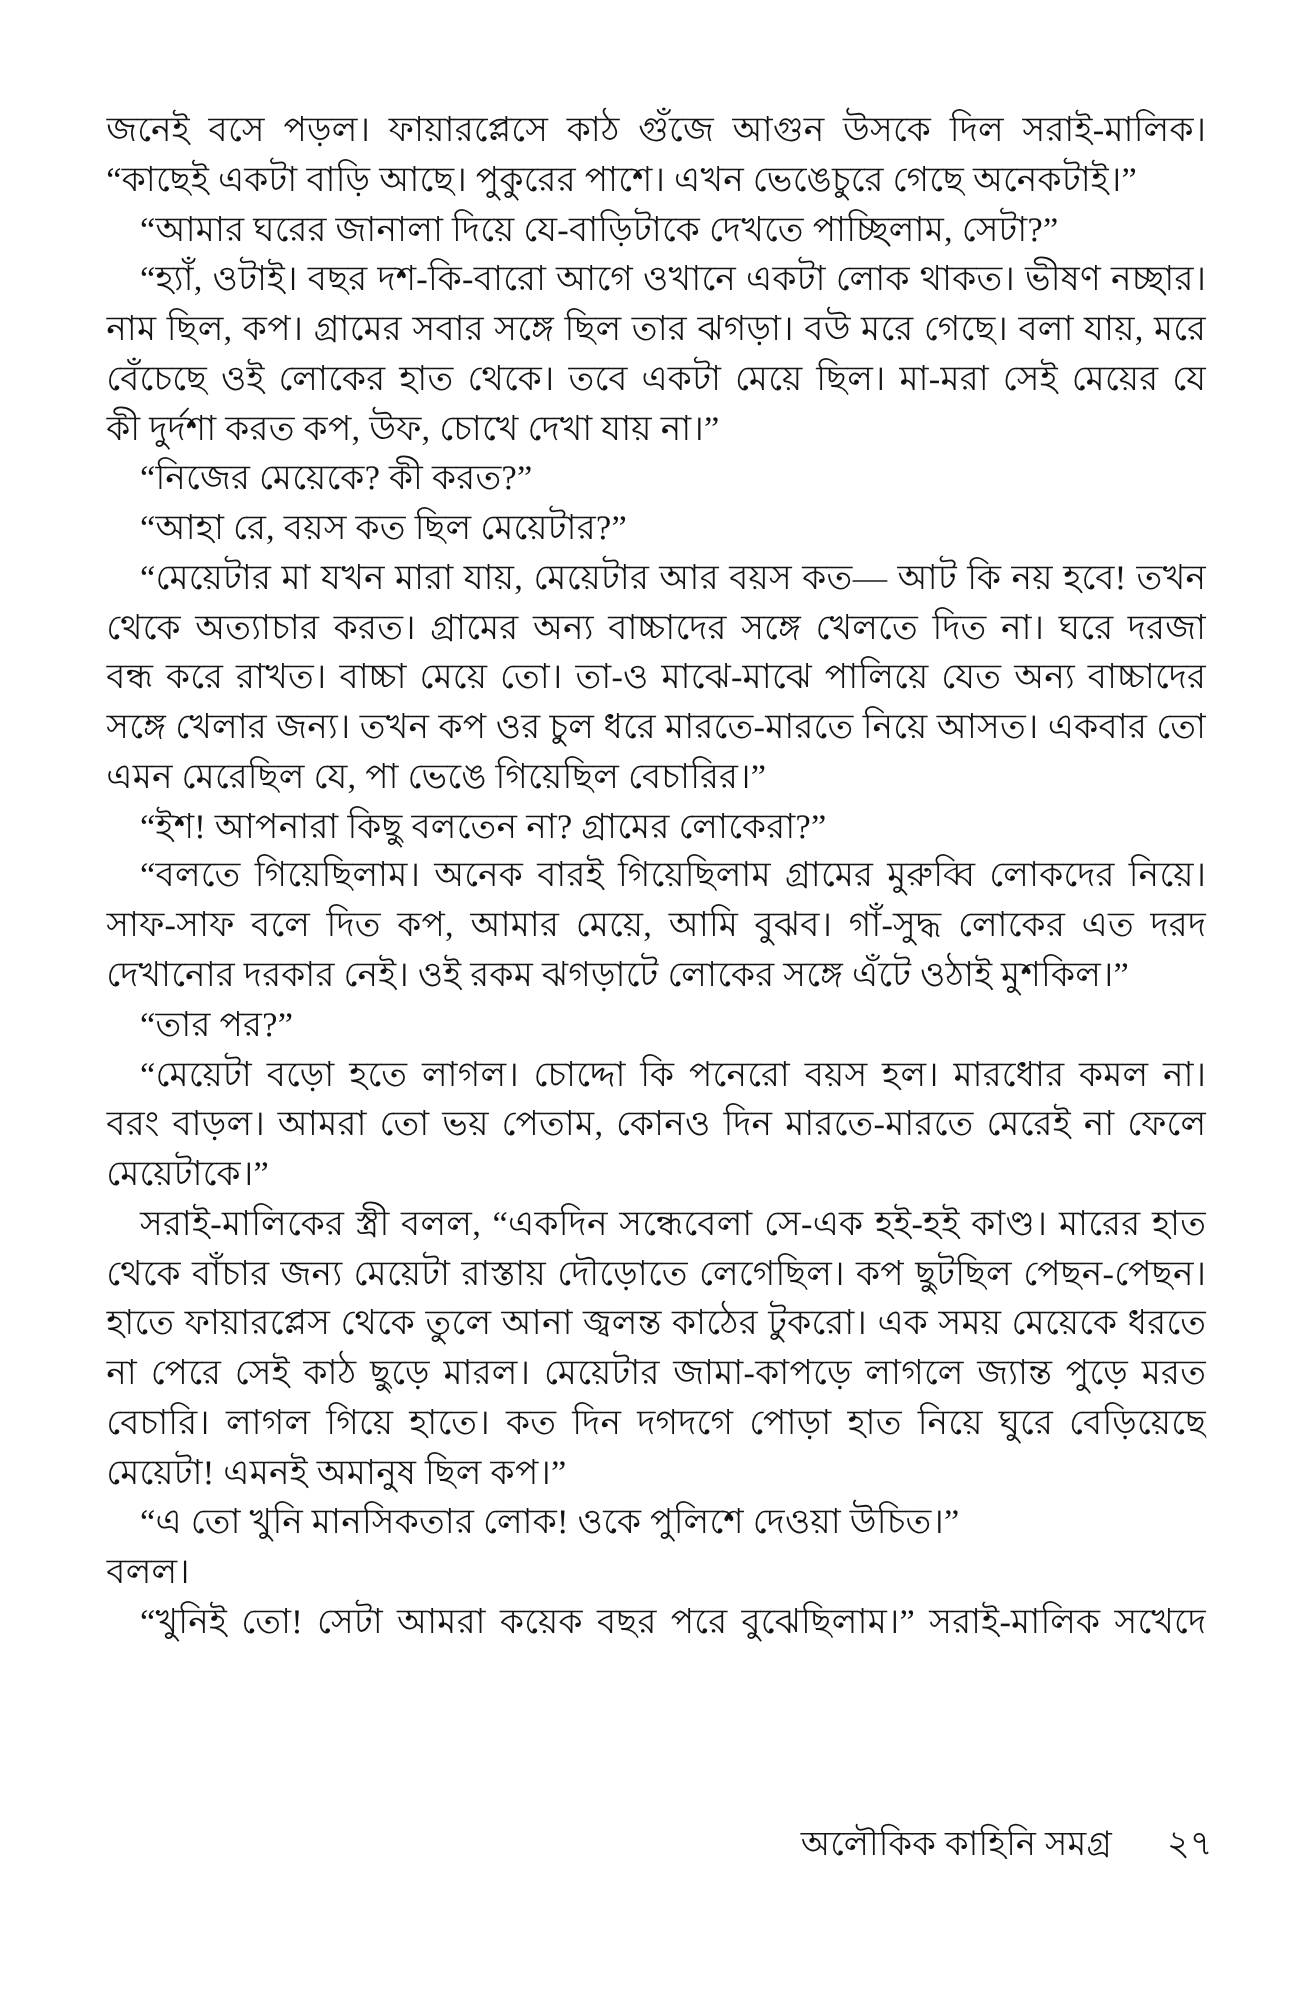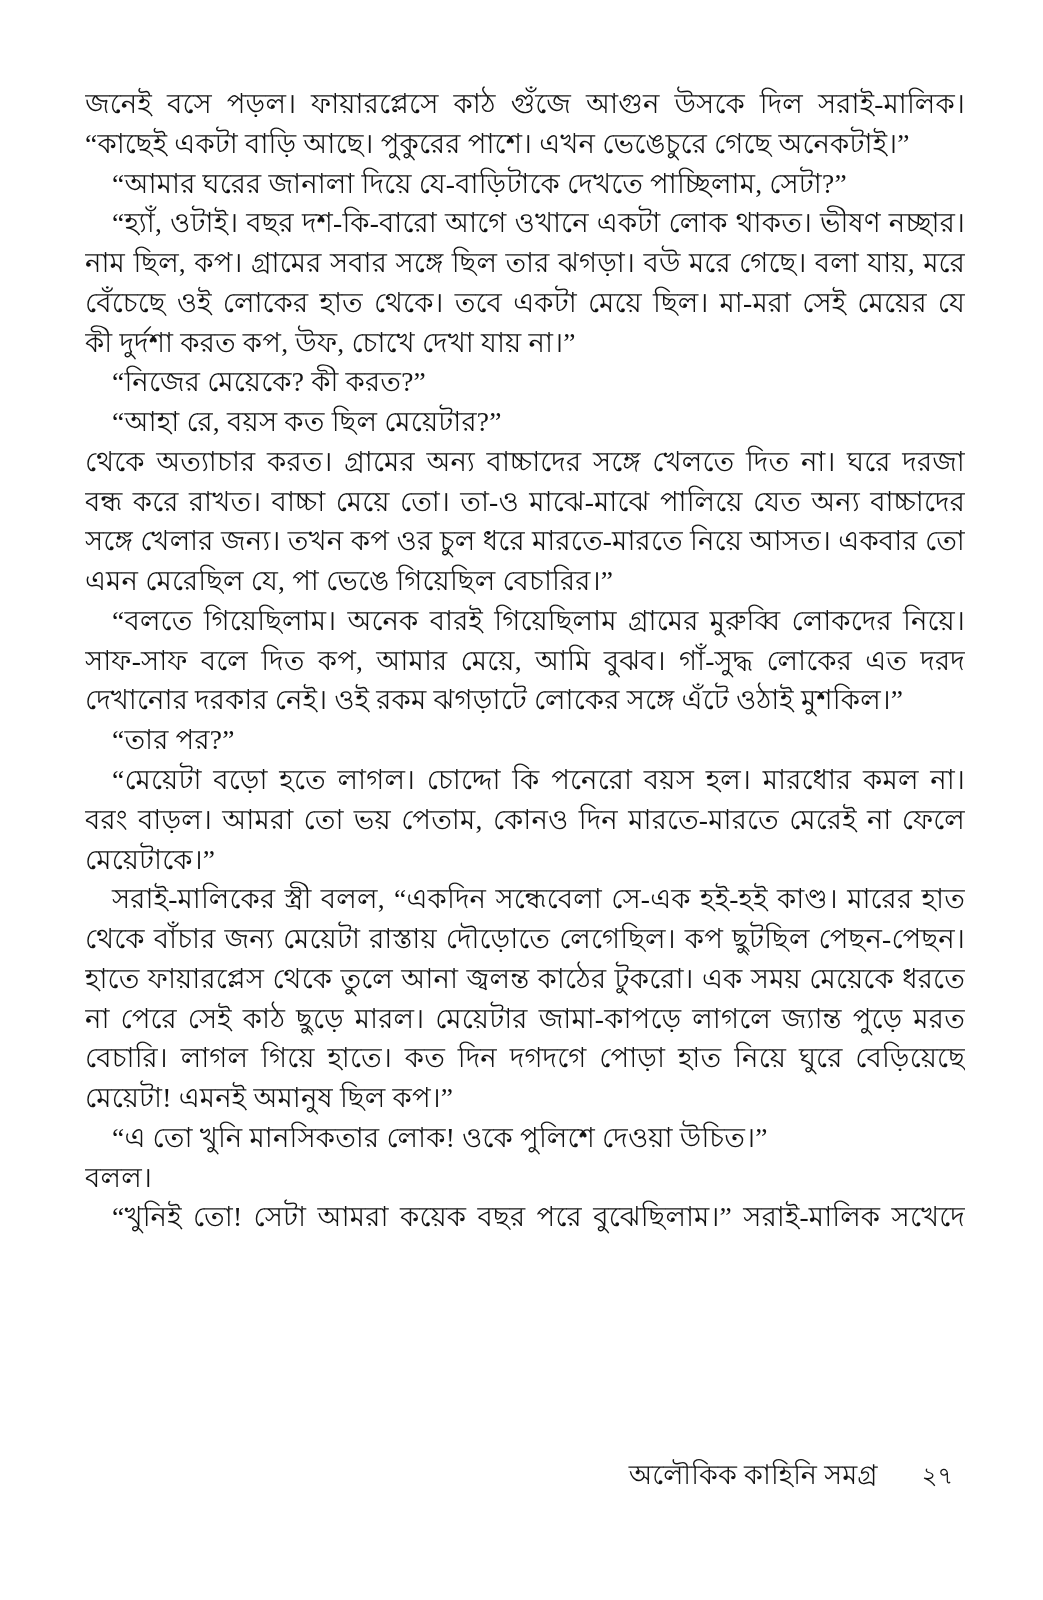--- a/index.html
+++ b/index.html
@@ -42,35 +42,35 @@
   .line.last {
     text-align: left;
     text-align-last: left;
   }
   .line.indent {
     text-indent: 27px;
     text-align: right;
   }
   .page-footer {
     position: absolute;
-    left: 85px;
+    left: 102px;
     top: 1455px;
     width: 868px;
     display: flex;
     justify-content: flex-end;
     align-items: baseline;
     gap: 44px;
     font-size: 27px;
     line-height: 40px;
   }
   .book-title {
     letter-spacing: 0.2px;
   }
   .page-number {
-    font-size: 24px;
+    font-size: 28px;
     text-align: center;
   }
 </style>
 </head>
 <body style="background: rgb(255, 255, 255); color: rgb(20, 20, 20);">
 
 <div class="page">
   <div class="page-text">
 
   <div class="paragraph">
@@ -86,24 +86,28 @@
         <div class="line">বেঁচেছে ওই লোকের হাত থেকে। তবে একটা মেয়ে ছিল। মা-মরা সেই মেয়ের যে</div>
         <div class="line last">কী দুর্দশা করত কপ, উফ, চোখে দেখা যায় না।”</div>
       </div>
       <div class="paragraph">
         <div class="line indent last">“নিজের মেয়েকে? কী করত?”</div>
       </div>
       <div class="paragraph">
         <div class="line indent last">“আহা রে, বয়স কত ছিল মেয়েটার?”</div>
       </div>
       <div class="paragraph">
+        <div class="line indent">“মেয়েটার মা যখন মারা যায়, মেয়েটার আর বয়স কত— আট কি নয় হবে! তখন</div>
         <div class="line">থেকে অত্যাচার করত। গ্রামের অন্য বাচ্চাদের সঙ্গে খেলতে দিত না। ঘরে দরজা</div>
         <div class="line">বন্ধ করে রাখত। বাচ্চা মেয়ে তো। তা-ও মাঝে-মাঝে পালিয়ে যেত অন্য বাচ্চাদের</div>
         <div class="line">সঙ্গে খেলার জন্য। তখন কপ ওর চুল ধরে মারতে-মারতে নিয়ে আসত। একবার তো</div>
         <div class="line last">এমন মেরেছিল যে, পা ভেঙে গিয়েছিল বেচারির।”</div>
+      </div>
+      <div class="paragraph">
+        <div class="line indent last">“ইশ! আপনারা কিছু বলতেন না? গ্রামের লোকেরা?”</div>
       </div>
       <div class="paragraph">
         <div class="line indent">“বলতে গিয়েছিলাম। অনেক বারই গিয়েছিলাম গ্রামের মুরুব্বি লোকদের নিয়ে।</div>
         <div class="line">সাফ-সাফ বলে দিত কপ, আমার মেয়ে, আমি বুঝব। গাঁ-সুদ্ধ লোকের এত দরদ</div>
         <div class="line last">দেখানোর দরকার নেই। ওই রকম ঝগড়াটে লোকের সঙ্গে এঁটে ওঠাই মুশকিল।”</div>
       </div>
       <div class="paragraph">
         <div class="line indent last">“তার পর?”</div>
       </div>
       <div class="paragraph">

